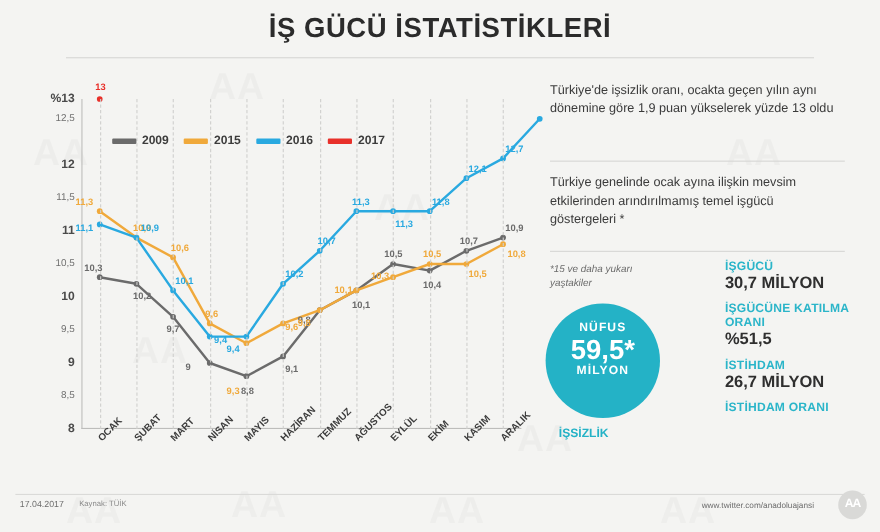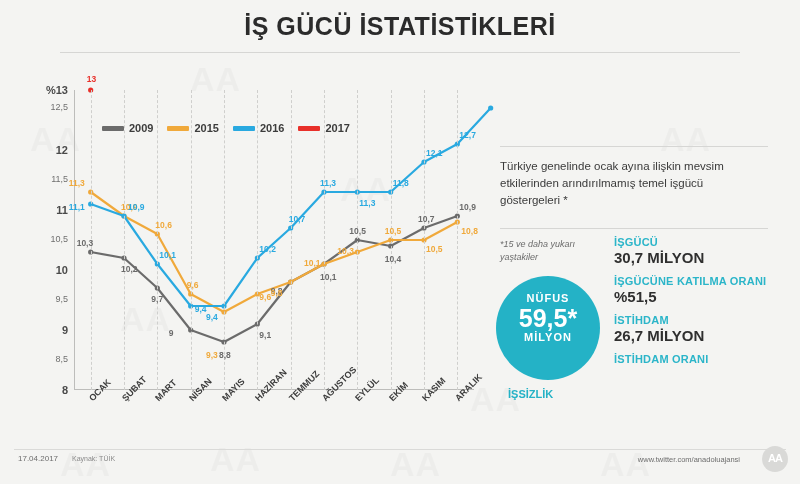--- a/index.html
+++ b/index.html
@@ -79,21 +79,21 @@
   .rule2{position:absolute;left:500px;top:146px;width:268px;height:1px;background:#d6d6d4;}
   .rtext2{position:absolute;left:500px;top:158px;width:250px;}
   .rtext2 p{margin:0;font-size:11.5px;line-height:17px;color:#3a3a3a;}
   .rule3{position:absolute;left:500px;top:228px;width:268px;height:1px;background:#d6d6d4;}
   .note{position:absolute;left:500px;top:238px;width:110px;font-size:9px;color:#6b6b6b;font-style:italic;line-height:13px;}
 
   
   .stats{position:absolute;left:614px;top:236px;width:180px;}
   .stat-h{font-size:11px;font-weight:bold;color:#2bb5c9;letter-spacing:.2px;}
   .stat-v{font-size:15px;font-weight:bold;color:#2f2f2f;margin-top:1px;}
-  .stat-b{margin-bottom:9px;}
+  .stat-b{margin-bottom:9px;margin-left:45px;}
 
   
   .nufus{
     position:absolute;left:496px;top:276px;width:104px;height:104px;border-radius:50%;
     background:#24b2c6;color:#fff;text-align:center;
   }
   .nufus .n1{font-size:11px;font-weight:bold;letter-spacing:1px;margin-top:16px;}
   .nufus .n2{font-size:25px;font-weight:bold;line-height:26px;margin-top:1px;}
   .nufus .n3{font-size:11px;font-weight:bold;letter-spacing:1px;}
 
@@ -256,20 +256,23 @@
           <span class="bar" style="background: rgb(41, 169, 224);"></span>
           <span class="lab">2016</span>
         </div>
         <div class="lg">
           <span class="bar" style="background: rgb(232, 48, 42);"></span>
           <span class="lab">2017</span>
         </div>
       </div>
   </div>
 
+  <div class="rtext">
+    <p>Türkiye'de işsizlik oranı, ocakta geçen yılın aynı dönemine göre 1,9 puan yükselerek yüzde 13 oldu</p>
+  </div>
   <div class="rule2"></div>
   <div class="rtext2">
     <p><span>Türkiye genelinde </span><span class="b">ocak</span><span> ayına ilişkin mevsim etkilerinden arındırılmamış temel işgücü göstergeleri *</span></p>
   </div>
   <div class="rule3"></div>
   <div class="note">*15 ve daha yukarı yaştakiler</div>
 
   <div class="stats" id="stats">
       <div class="stat-b">
         <div class="stat-h">İŞGÜCÜ</div>

